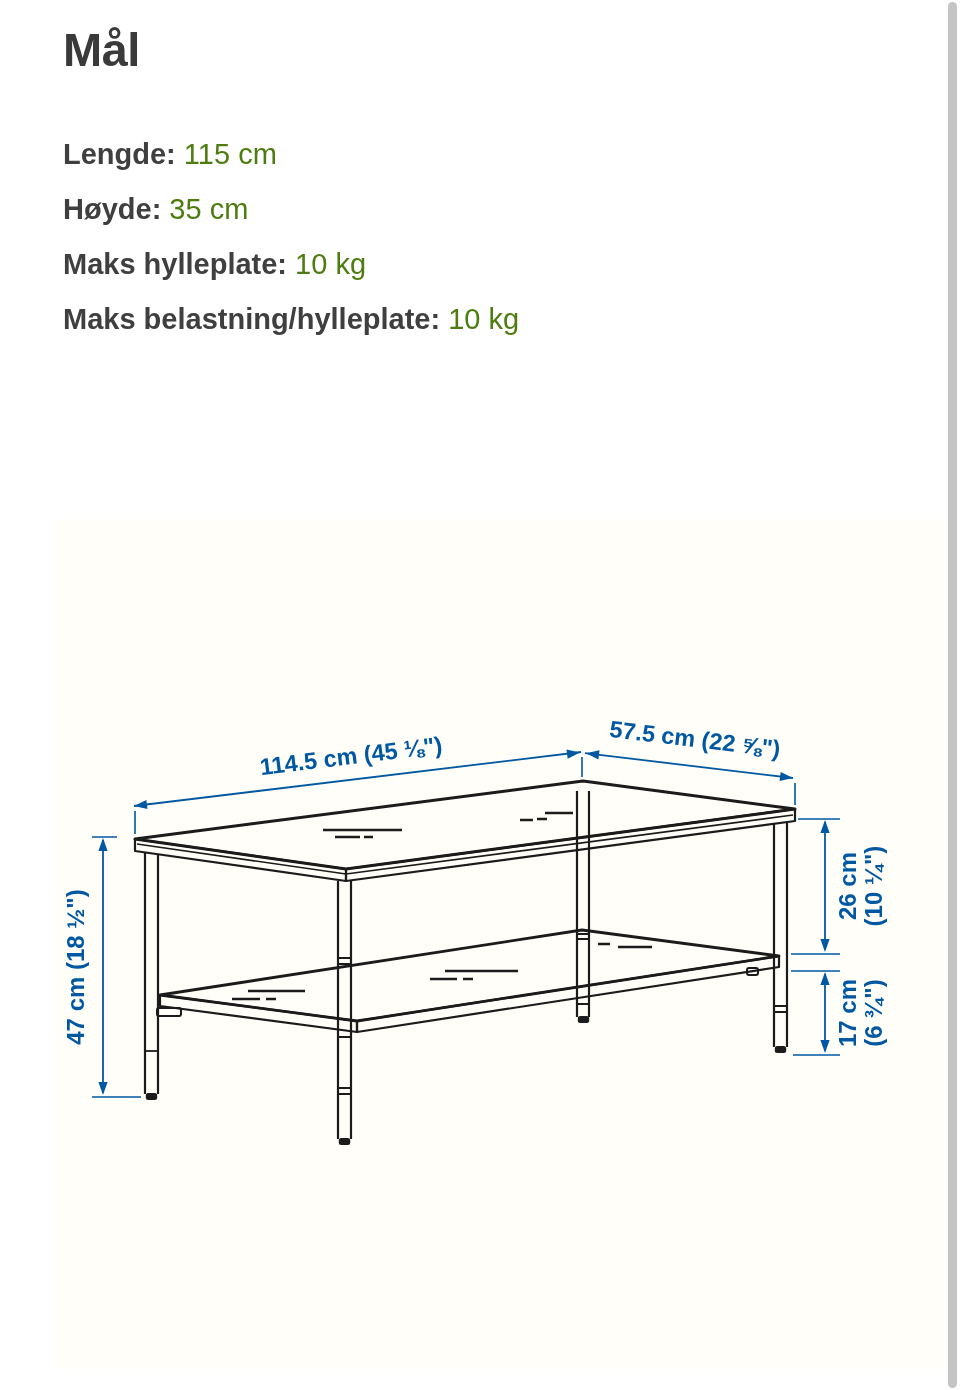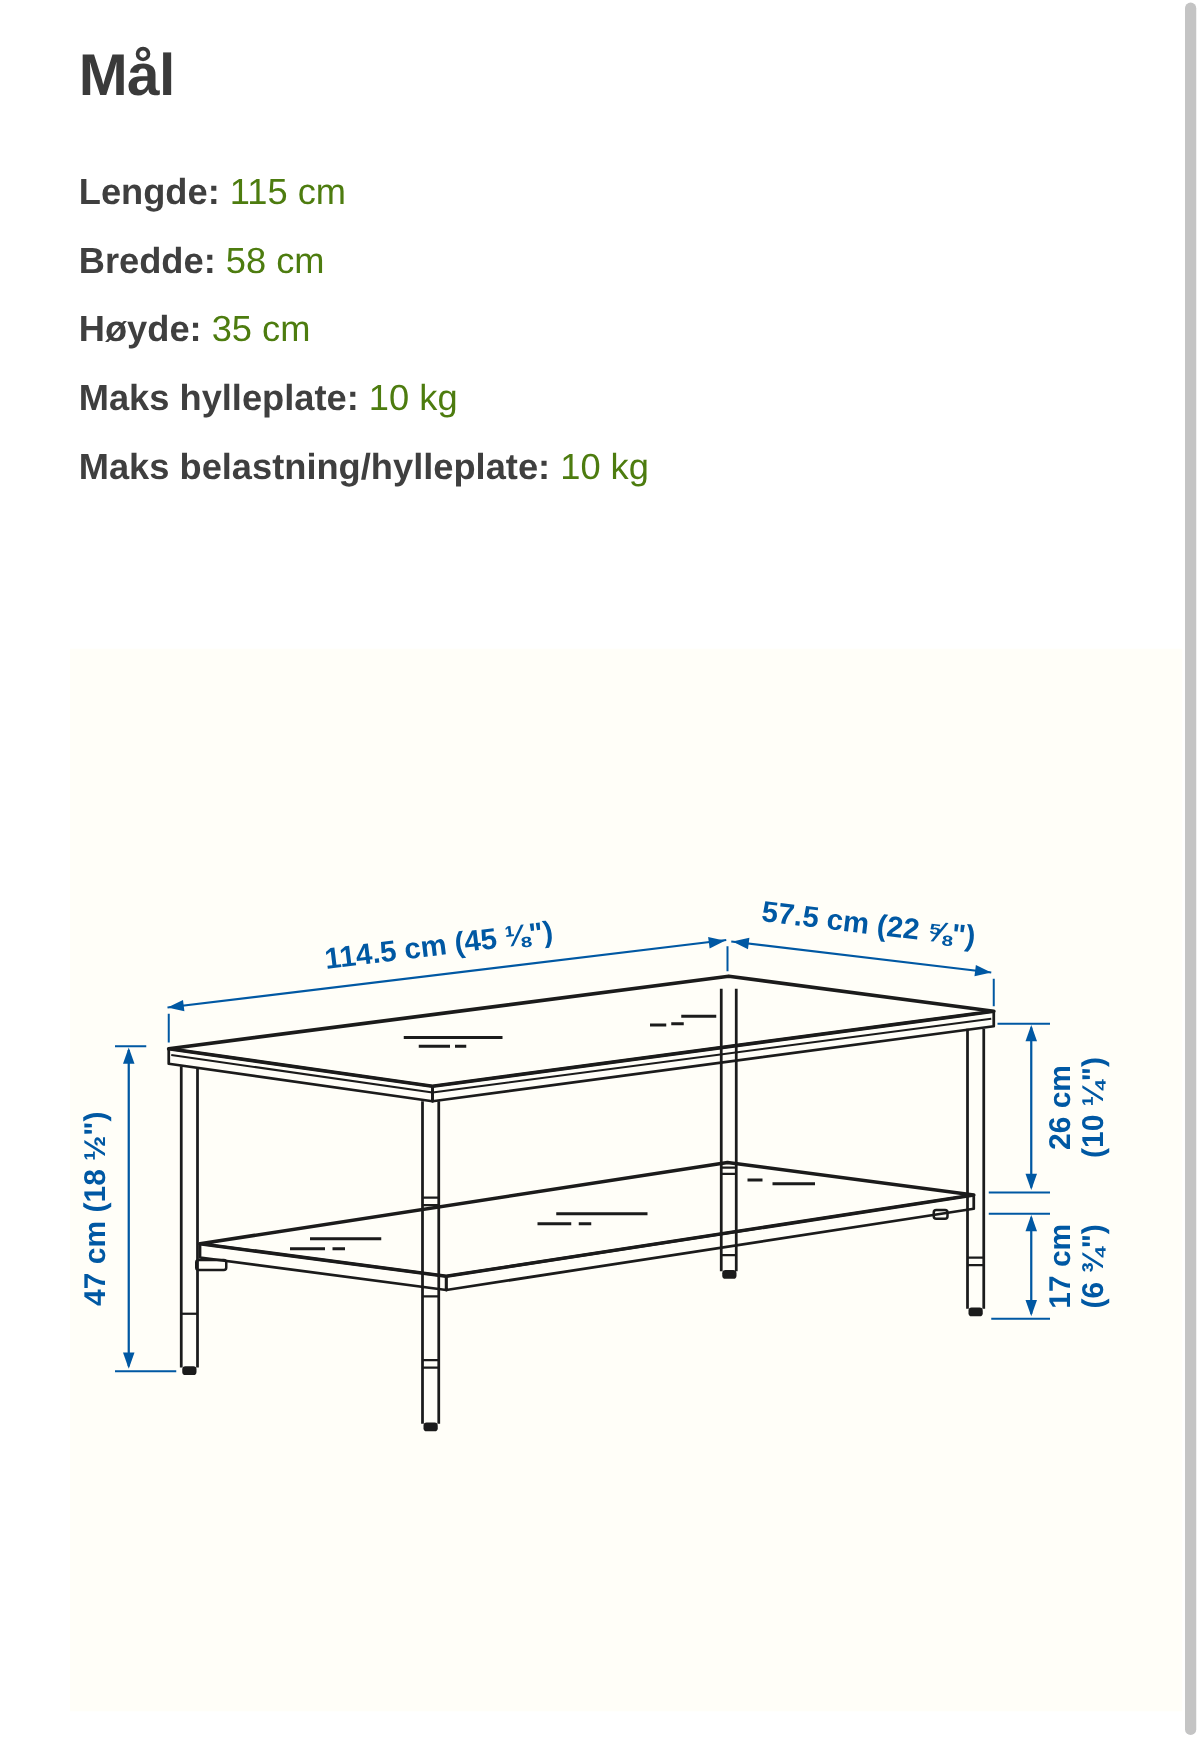--- a/index.html
+++ b/index.html
@@ -3,21 +3,21 @@
 <meta charset="utf-8">
 <style>
   * { margin:0; padding:0; box-sizing:border-box; }
   html,body { background:#fff; }
   body { font-family:"Liberation Sans", sans-serif; }
   .screen {
     position:relative; width:960px; height:1390px;
     background:#ffffff; overflow:hidden;
   }
   .page-title {
-    position:absolute; left:63px; top:32px;
+    position:absolute; left:63px; top:22px;
     font-size:47px; font-weight:700; color:#3a3a3a; letter-spacing:-0.5px;
   }
   .spec-list {
     position:absolute; left:63px; top:127px; width:700px;
   }
   .spec-row { font-size:29px; line-height:55px; white-space:nowrap; }
   .spec-label { font-weight:700; color:#3f3f3f;margin-top:32px; }
   .spec-value { font-weight:400; color:#4d7c0f; }
   .figure {
     position:absolute; left:0; top:510px; width:960px; height:880px;
@@ -37,24 +37,20 @@
 <body>
 
 <div class="screen">
 
   <h1 class="page-title">Mål</h1>
 
   <div class="spec-list">
     <div class="spec-row">
       <span class="spec-label">Lengde:</span>
       <span class="spec-value">115 cm</span>
-    </div>
-    <div class="spec-row">
-      <span class="spec-label">Bredde:</span>
-      <span class="spec-value">58 cm</span>
     </div>
     <div class="spec-row">
       <span class="spec-label">Høyde:</span>
       <span class="spec-value">35 cm</span>
     </div>
     <div class="spec-row">
       <span class="spec-label">Maks hylleplate:</span>
       <span class="spec-value">10 kg</span>
     </div>
     <div class="spec-row">

